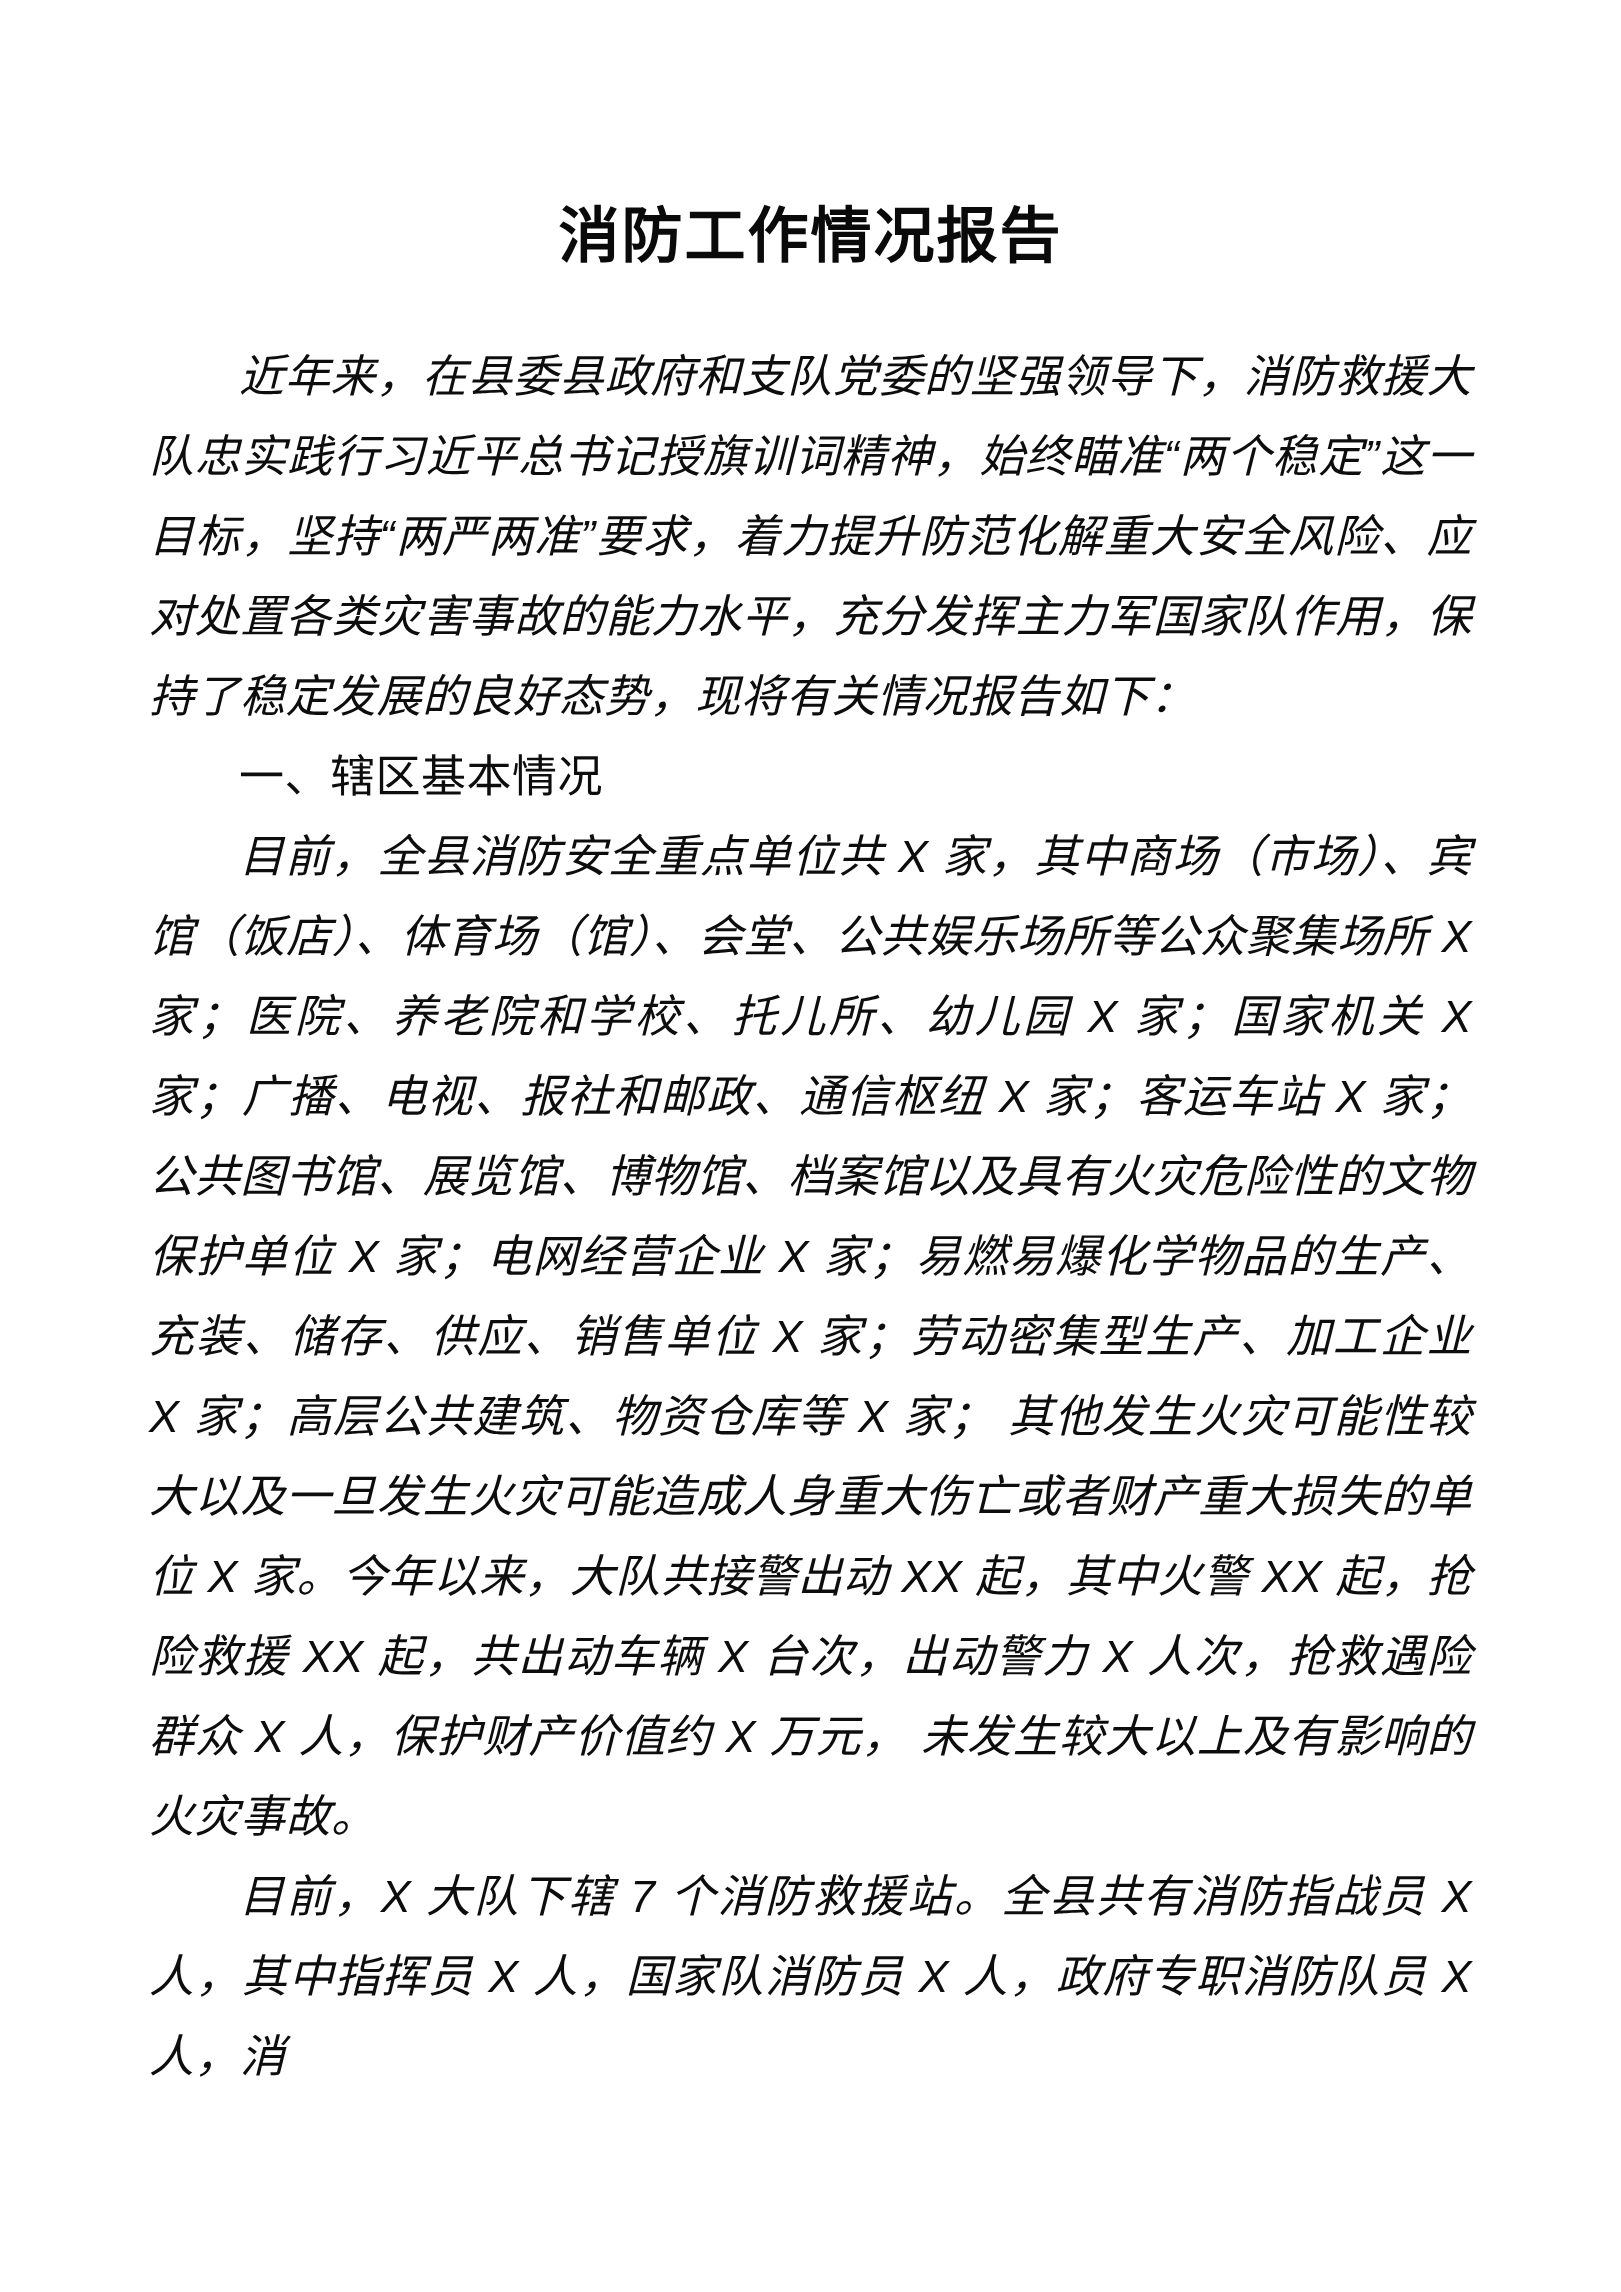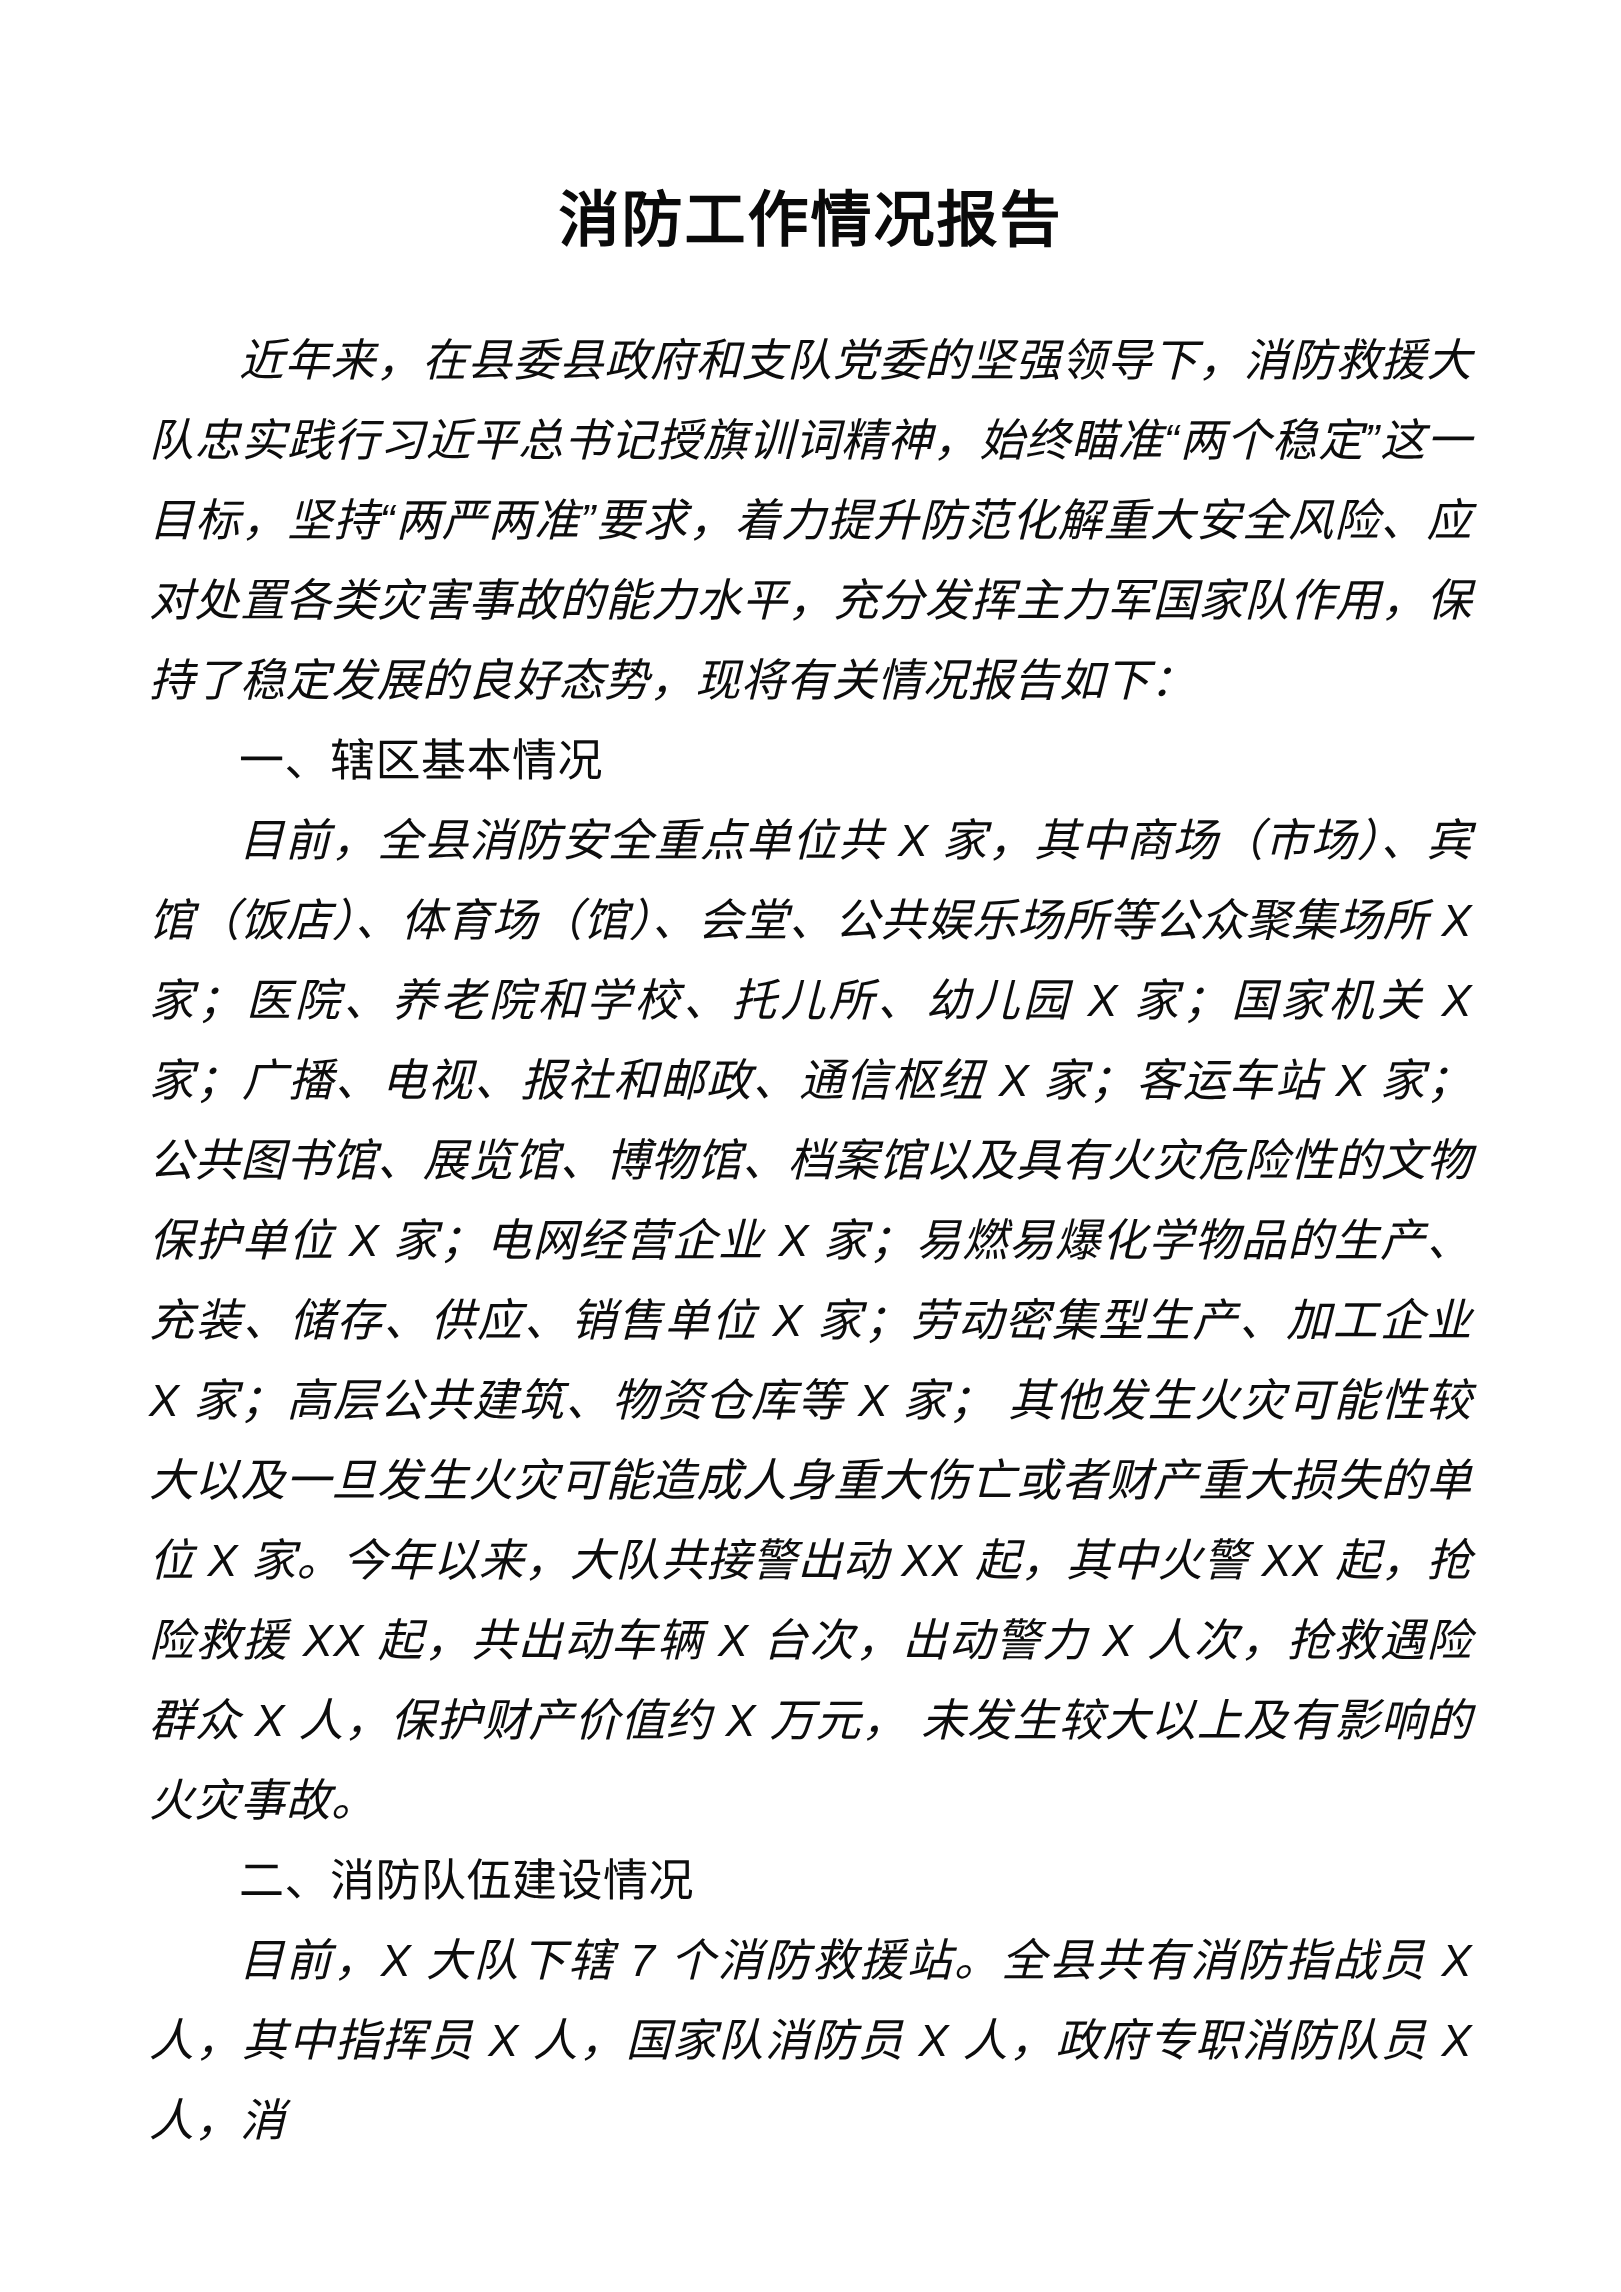--- a/index.html
+++ b/index.html
@@ -18,21 +18,21 @@
     height: 2293px;
     margin: 0 auto;
     background: #ffffff;
     box-sizing: border-box;
     padding: 0;
     overflow: hidden;
   }
   .content {
     position: absolute;
     left: 149px;
-    top: 0;
+    top: 16px;
     width: 1323px;
   }
   .doc-title {
     text-align: center;
     font-size: 61px;
     font-weight: 700;
     letter-spacing: 2px;
     line-height: 1.25;
     margin: 0;
     padding-top: 182px;
@@ -79,20 +79,19 @@
     <h1 class="doc-title">消防工作情况报告</h1>
 
     <div class="body-block">
 
       <p class="para">近年来，在县委县政府和支队党委的坚强领导下，消防救援大队忠实践行习近平总书记授旗训词精神，始终瞄准“两个稳定”这一目标，坚持“两严两准”要求，着力提升防范化解重大安全风险、应对处置各类灾害事故的能力水平，充分发挥主力军国家队作用，保持了稳定发展的良好态势，现将有关情况报告如下：</p>
 
       <p class="heading">一、辖区基本情况</p>
 
       <p class="para">目前，全县消防安全重点单位共 X 家，其中商场（市场）、宾馆（饭店）、体育场（馆）、会堂、公共娱乐场所等公众聚集场所 X 家；医院、养老院和学校、托儿所、幼儿园 X 家；国家机关 X 家；广播、电视、报社和邮政、通信枢纽 X 家；客运车站 X 家；公共图书馆、展览馆、博物馆、档案馆以及具有火灾危险性的文物保护单位 X 家；电网经营企业 X 家；易燃易爆化学物品的生产、充装、储存、供应、销售单位 X 家；劳动密集型生产、加工企业 X 家；高层公共建筑、物资仓库等 X 家； 其他发生火灾可能性较大以及一旦发生火灾可能造成人身重大伤亡或者财产重大损失的单位 X 家。今年以来，大队共接警出动 XX 起，其中火警 XX 起，抢险救援 XX 起，共出动车辆 X 台次，出动警力 X 人次，抢救遇险群众 X 人，保护财产价值约 X 万元， 未发生较大以上及有影响的火灾事故。</p>
 
-      <p class="heading">二、消防队伍建设情况</p>
 
       <p class="para">目前，X 大队下辖 7 个消防救援站。全县共有消防指战员 X 人，其中指挥员 X 人，国家队消防员 X 人，政府专职消防队员 X 人，消</p>
 
     </div>
   </div>
 </div>
 
 
 </body></html>

